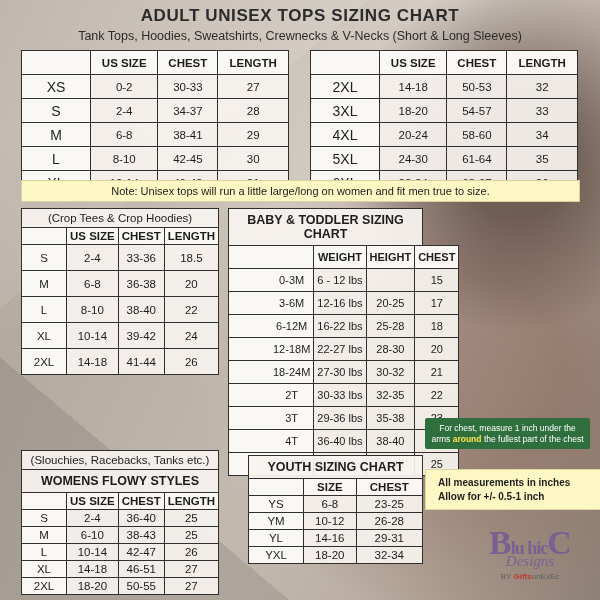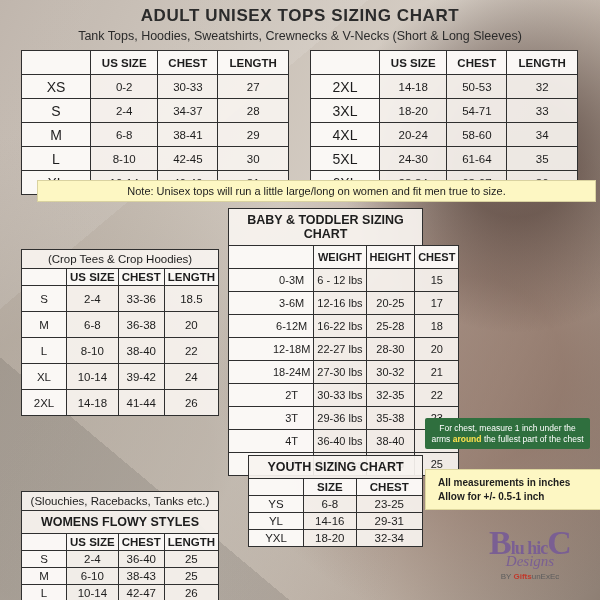--- a/index.html
+++ b/index.html
@@ -58,33 +58,33 @@
   .adult-right{position:absolute;left:310px;top:50px;width:268px;}
   .adult-left td,.adult-left th,.adult-right td,.adult-right th{height:19px;}
   .adult-left .sizecol,.adult-right .sizecol{width:62px;font-size:14px;}
 
   
   .note{
     position:absolute;left:21px;top:180px;width:557px;height:20px;
     background:#fdf7c3;
     border:1px solid #d9d2a0;
     display:flex;align-items:center;justify-content:center;
-    font-size:11px;color:#1d1d1d;margin-left:16px;
+    font-size:11px;color:#1d1d1d;
   }
 
   
   .crop{position:absolute;left:21px;top:208px;width:198px;}
   .crop .t1 td{height:21px;}
   .band{
     background:rgba(247,243,239,0.93);
     border:1px solid #2f2f2f;border-bottom:none;
     text-align:center;font-weight:bold;font-size:12.5px;color:#1d1d1d;
     padding:4px 0;
   }
-  .band.sub{font-weight:normal;font-size:11.5px;padding:3px 0;border-bottom:none;margin-top:41px;}
+  .band.sub{font-weight:normal;font-size:11.5px;padding:3px 0;border-bottom:none;}
 
   
   .flowy{position:absolute;left:21px;top:450px;width:198px;}
 
   
   .baby{position:absolute;left:228px;top:208px;width:195px;}
   .baby .tbl td,.baby .tbl th{font-size:11px;height:18px;}
   .baby .sizecol{font-size:11.5px;padding-left:44px;}
 
   
@@ -175,21 +175,21 @@
     </tr>
     <tr>
       <td class="sizecol">2XL</td>
       <td>14-18</td>
       <td>50-53</td>
       <td>32</td>
     </tr>
     <tr>
       <td class="sizecol">3XL</td>
       <td>18-20</td>
-      <td>54-71</td>
+      <td>54-57</td>
       <td>33</td>
     </tr>
     <tr>
       <td class="sizecol">4XL</td>
       <td>20-24</td>
       <td>58-60</td>
       <td>34</td>
     </tr>
     <tr>
       <td class="sizecol">5XL</td>
@@ -373,20 +373,25 @@
         <th style="width:48px"></th>
         <th>SIZE</th>
         <th>CHEST</th>
       </tr>
       <tr>
         <td class="sizecol">YS</td>
         <td>6-8</td>
         <td>23-25</td>
       </tr>
       <tr>
+        <td class="sizecol">YM</td>
+        <td>10-12</td>
+        <td>26-28</td>
+      </tr>
+      <tr>
         <td class="sizecol">YL</td>
         <td>14-16</td>
         <td>29-31</td>
       </tr>
       <tr>
         <td class="sizecol">YXL</td>
         <td>18-20</td>
         <td>32-34</td>
       </tr>
     </tbody>

